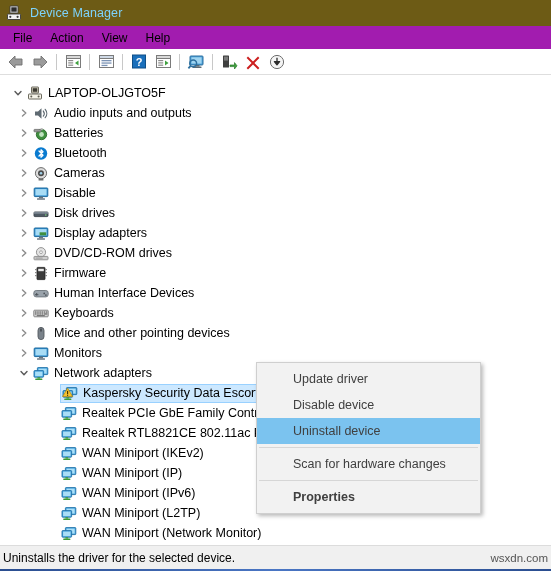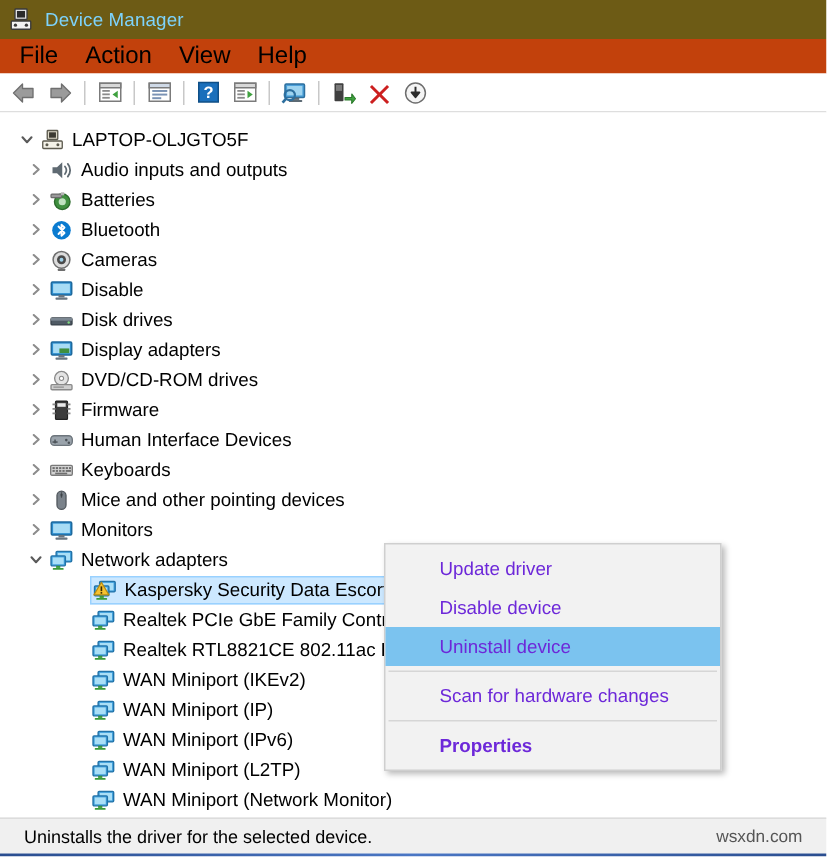--- a/index.html
+++ b/index.html
@@ -42,24 +42,24 @@
     margin-left: 8px;
     letter-spacing: 0.1px;
     white-space: nowrap;
   }
 
   
   .menubar {
     position: absolute;
     left: 0; top: 26px;
     width: 551px; height: 23px;
-    background: #c2410c;
-    display: flex;
-    align-items: center;
-    font-size: 16px;
+    background: #a21caf;
+    display: flex;
+    align-items: center;
+    font-size: 12px;
     color: #000000;
   }
   .menubar-item {
     padding: 3px 9px;
     white-space: nowrap;
     cursor: default;
   }
   .menubar-item:first-child { margin-left: 4px; }
 
   
@@ -155,21 +155,21 @@
     padding: 3px 0;
     box-sizing: border-box;
     z-index: 50;
   }
   .ctx-item {
     height: 26px;
     display: flex;
     align-items: center;
     padding-left: 36px;
     font-size: 12.5px;
-    color: #6d28d9;
+    color: #404040;
     white-space: nowrap;
     cursor: default;
   }
   .ctx-item.highlight {
     background: #7bc3ef;
   }
   .ctx-item.bold { font-weight: bold; }
   .ctx-sep {
     height: 1px;
     background: #d6d6d6;
@@ -180,21 +180,21 @@
   .statusbar {
     position: absolute;
     left: 0; top: 545px;
     width: 551px; height: 24px;
     background: #f0f0f0;
     border-top: 1px solid #dcdcdc;
     display: flex;
     align-items: center;
     justify-content: space-between;
     box-sizing: border-box;
-    padding: 0 16px;
+    padding: 0 3px;
   }
   .status-text {
     font-size: 12px;
     color: #000000;
     white-space: nowrap;
   }
   .watermark {
     font-size: 11.5px;
     color: #555555;
     white-space: nowrap;

